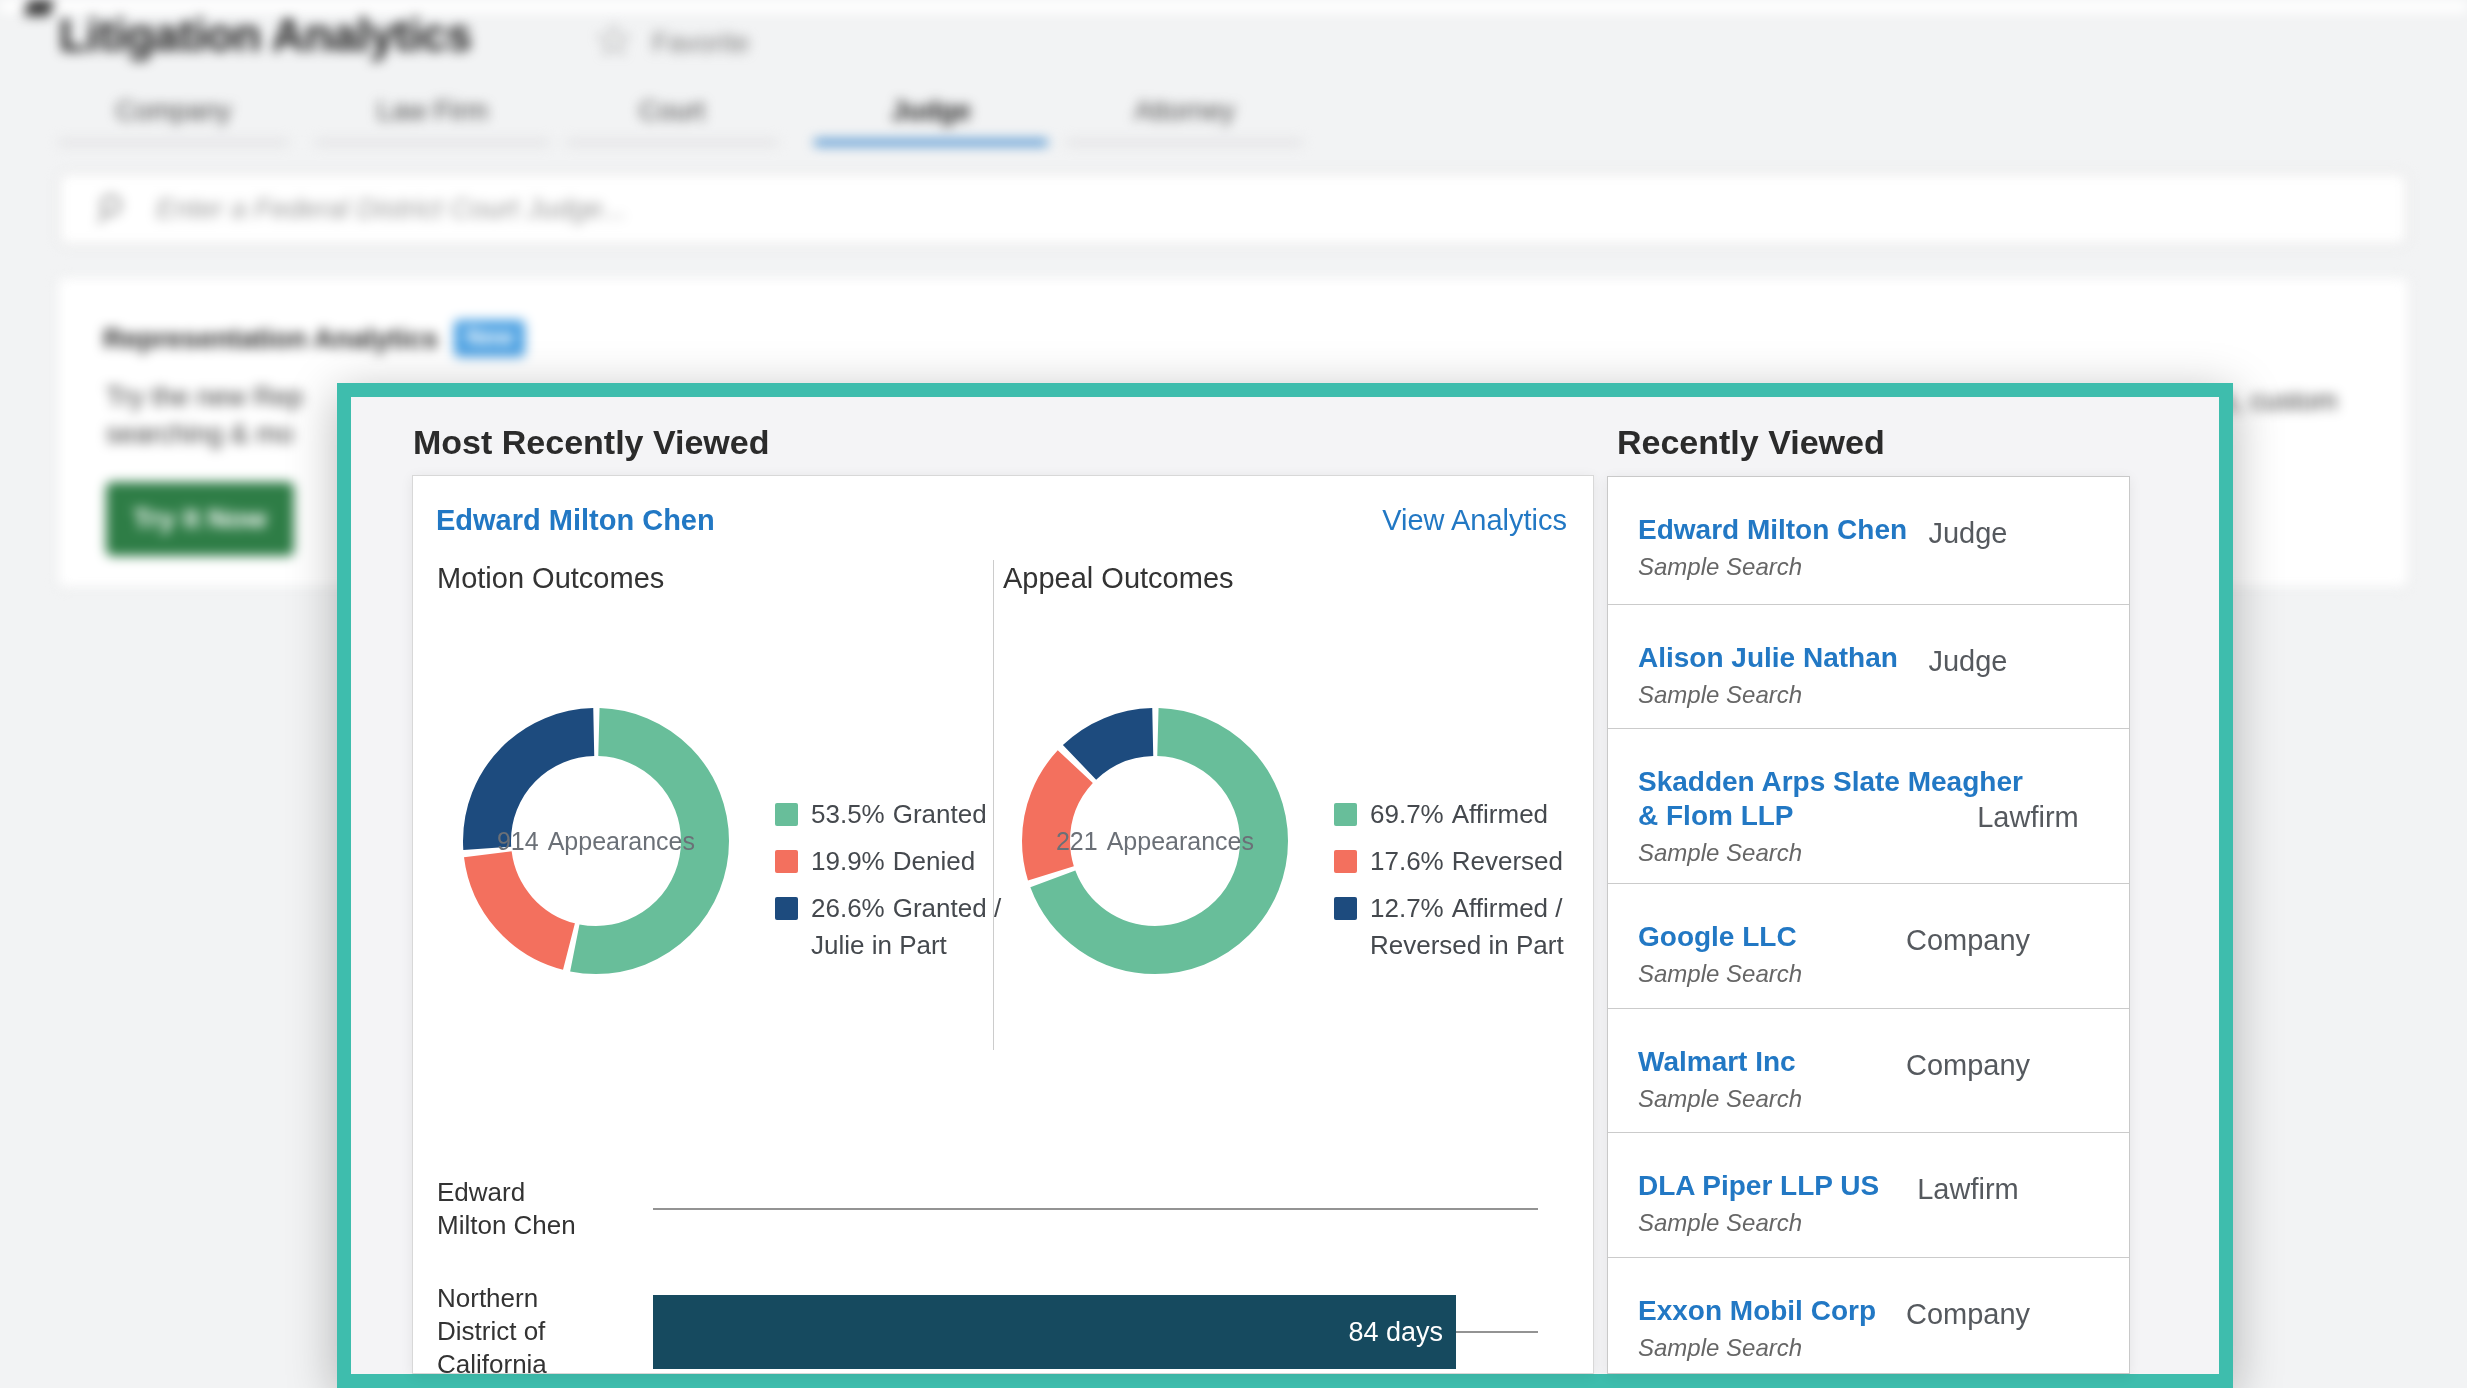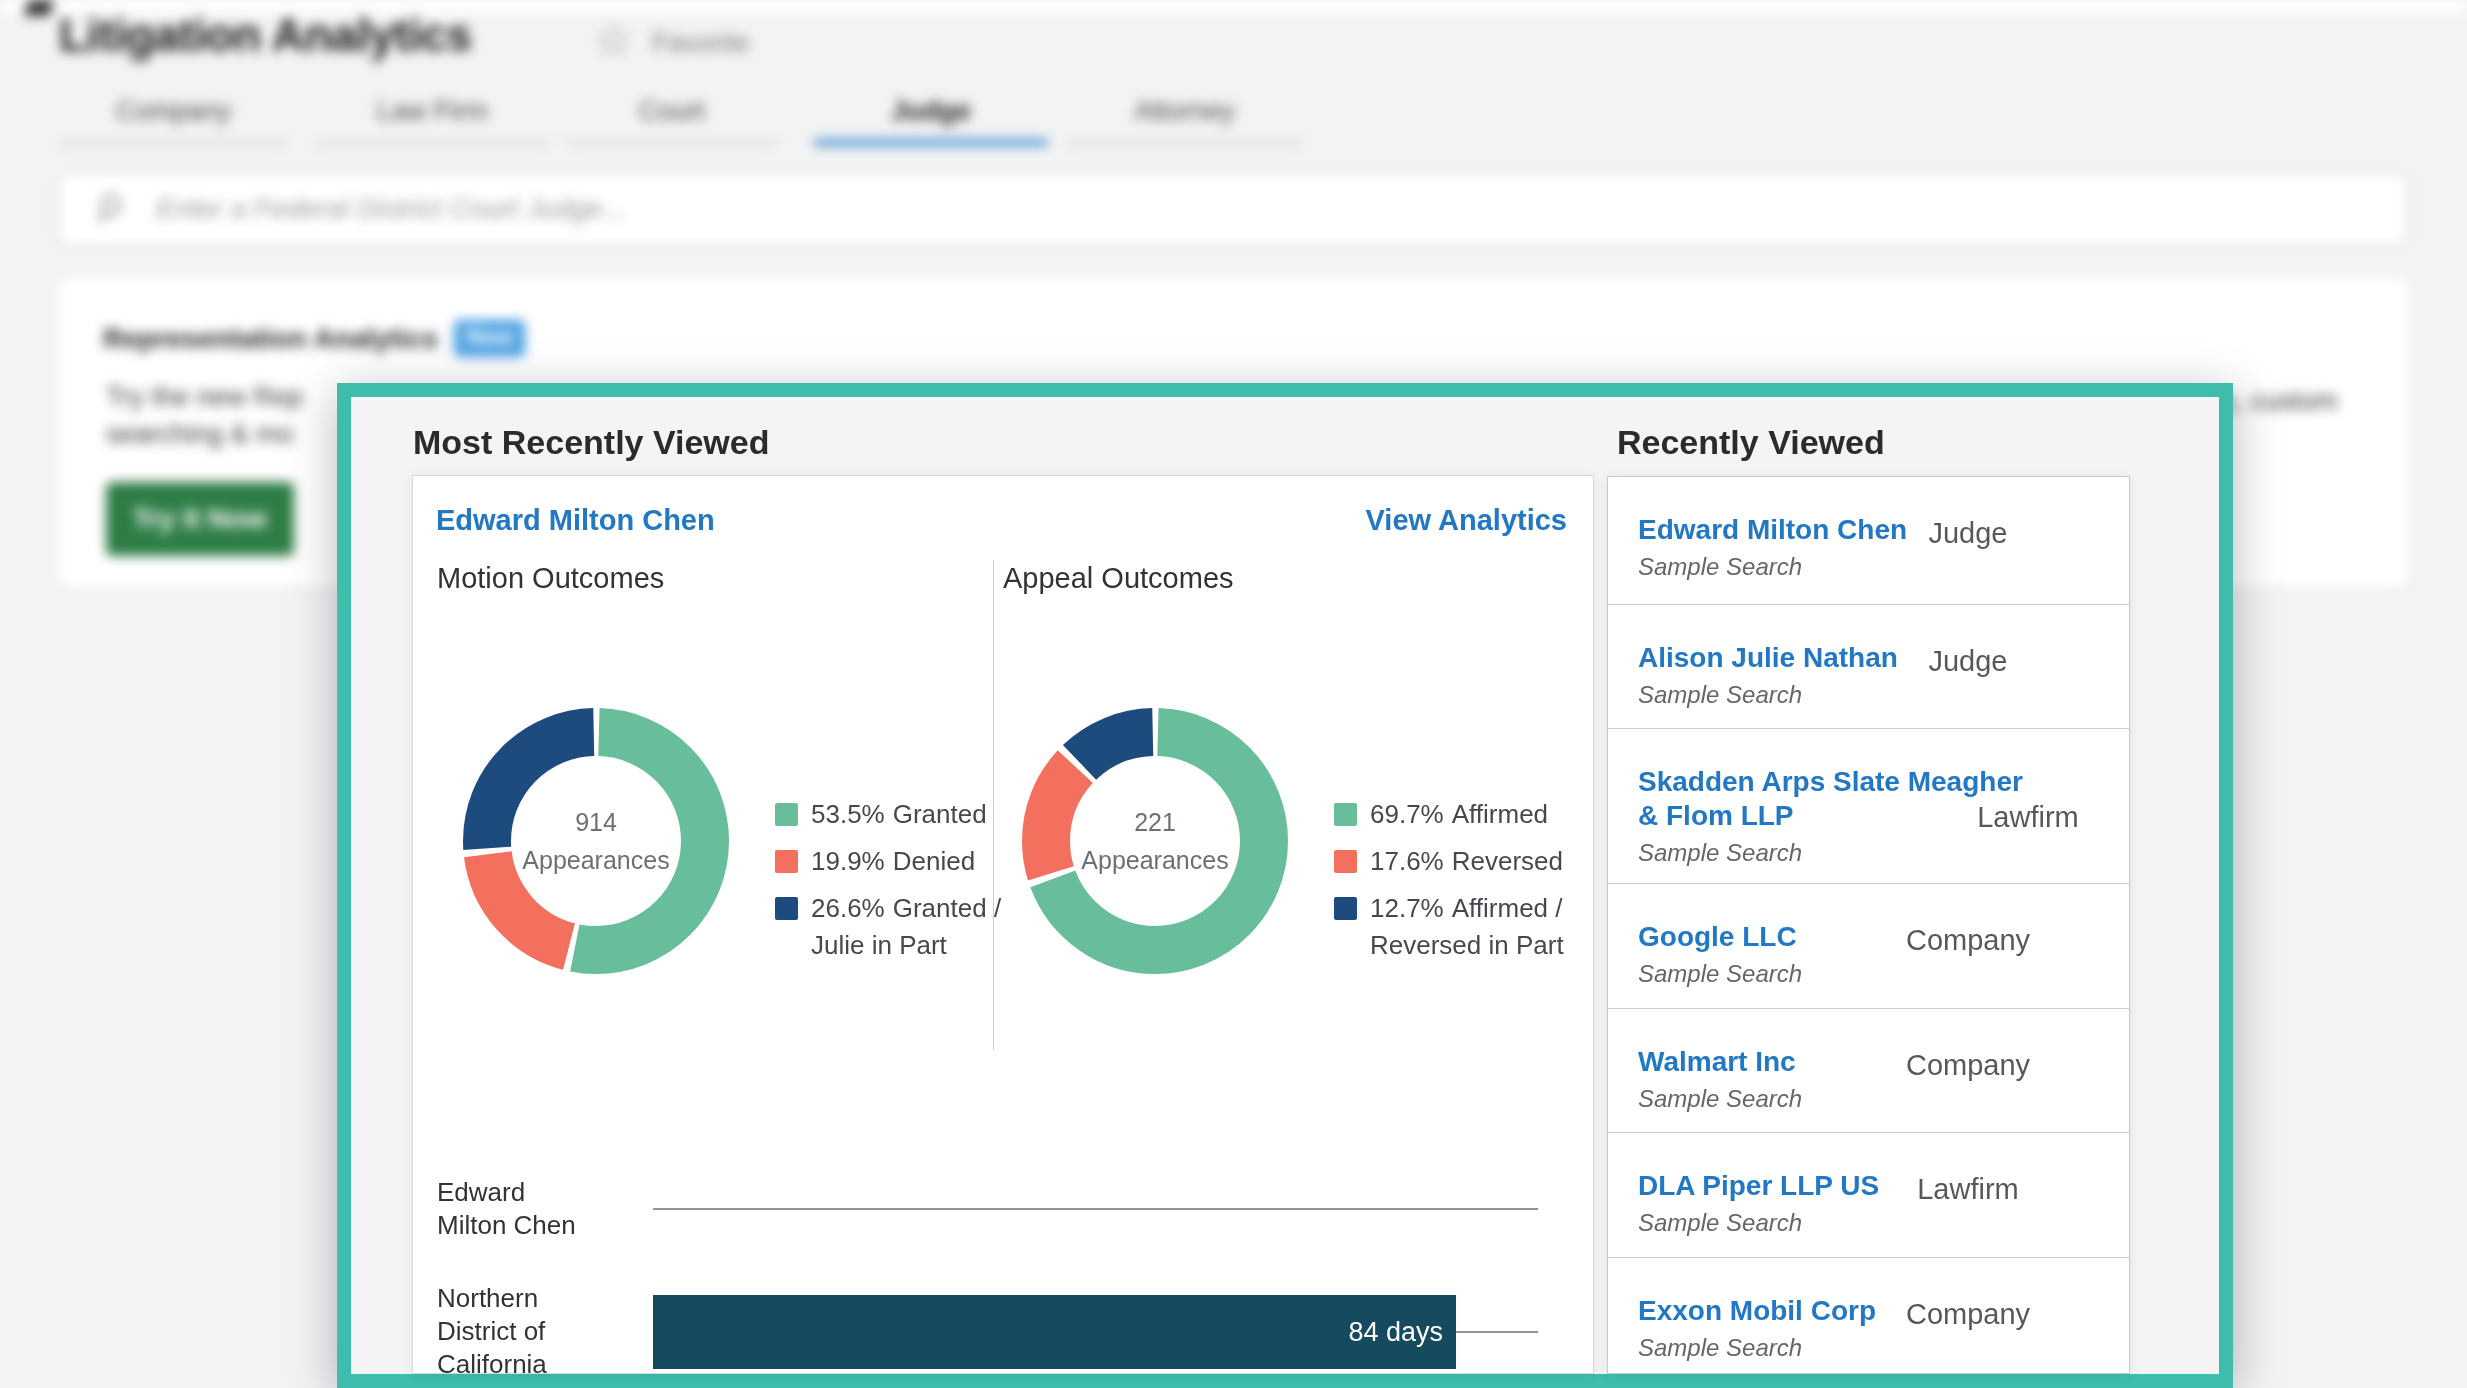--- a/index.html
+++ b/index.html
@@ -36,28 +36,28 @@
   .banner-right-frag { position:absolute; left:2164px; top:108px; font-size:27px; color:#3d3d3d; }
   .cta { position:absolute; left:48px; top:204px; width:188px; height:74px; background:var(--cta_green); color:#fff; font-family:"Liberation Sans",sans-serif; font-size:28px; font-weight:700; border:none; border-radius:6px; }
 
   
   .modal { position:absolute; left:337px; top:383px; width:1896px; height:1005px; border:14px solid var(--accent_teal); background:#f4f4f6; box-shadow:0 10px 46px rgba(0,0,0,0.28); }
   .mrv-heading { position:absolute; left:62px; top:26px; font-size:34px; font-weight:700; color:#2b2b2b; }
   .rv-heading  { position:absolute; left:1266px; top:26px; font-size:34px; font-weight:700; color:#2b2b2b; }
 
   .left-card { position:absolute; left:61px; top:78px; width:1182px; height:899px; background:#fff; border:1px solid #d8d8d8; box-shadow:0 2px 12px rgba(0,0,0,0.07); overflow:hidden; }
   .entity-link { position:absolute; left:23px; top:28px; font-size:29px; font-weight:700; color:var(--link_blue); text-decoration:none; }
-  .va-link { position:absolute; right:26px; top:28px; font-size:29px; font-weight:700; color:var(--link_blue); text-decoration:none; }
+  .va-link { position:absolute; right:26px; top:28px; font-size:29px; font-weight:400; color:var(--link_blue); text-decoration:none; }
   .chart-title { position:absolute; top:86px; font-size:29px; color:#333; }
   .chart-title.t0 { left:24px; } .chart-title.t1 { left:590px; }
   .vdiv { position:absolute; left:580px; top:84px; width:1px; height:490px; background:#cccccc; }
 
   .donut { position:absolute; width:266px; height:266px; top:232px; }
   .donut.d0 { left:50px; } .donut.d1 { left:609px; }
-  .donut .center { position:absolute; inset:0; display:flex; flex-direction:column; align-items:center; justify-content:center; gap:9px; font-size:25px; color:#6b7077; }
+  .donut .center { position:absolute; inset:0; display:flex; flex-direction:row; align-items:center; justify-content:center; gap:9px; font-size:25px; color:#6b7077; }
 
   .legend { position:absolute; top:320px; display:flex; flex-direction:column; gap:10px; }
   .legend.l0 { left:362px; } .legend.l1 { left:921px; }
   .legend-item { display:flex; align-items:flex-start; }
   .sq { width:23px; height:23px; border-radius:2px; margin-top:7px; flex:none; }
   .lt { margin-left:13px; font-size:26px; color:#45494e; line-height:37px; }
   .legend.l0 .lt { width:215px; } .legend.l1 .lt { width:228px; }
   .lt .lab { margin-left:8px; }
 
   .bars { position:absolute; left:24px; top:700px; right:55px; }

